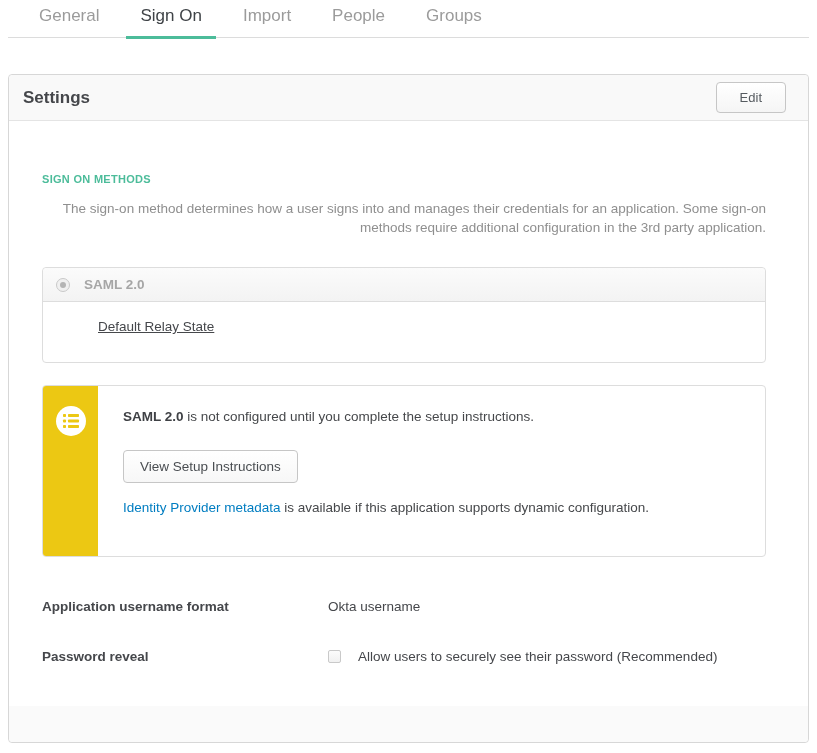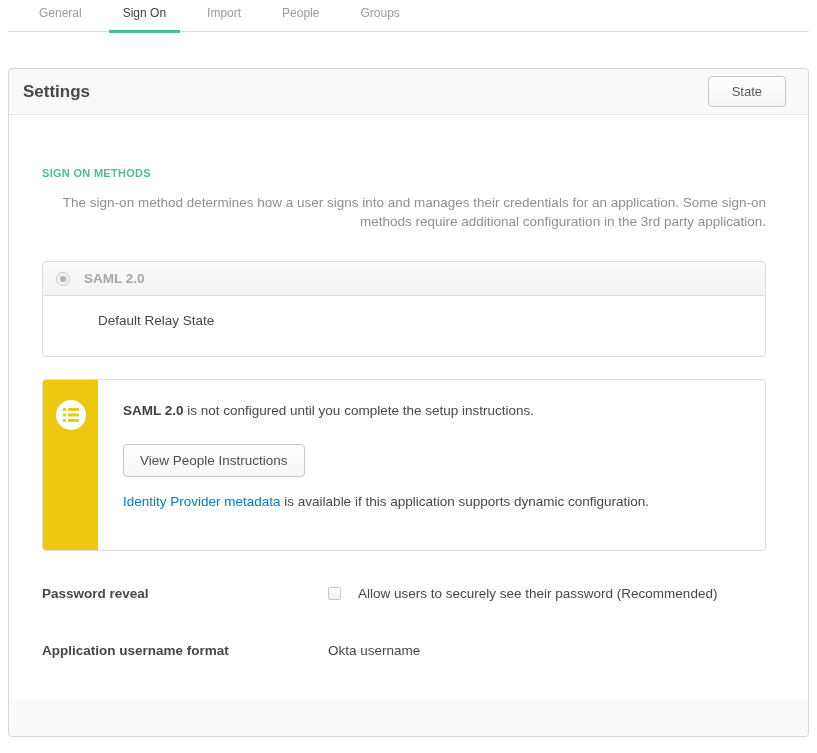--- a/index.html
+++ b/index.html
@@ -13,21 +13,21 @@
   }
 
   
   .tabbar {
     margin: 0 8px;
     padding: 6px 0 0 17px;
     display: flex;
     border-bottom: 1px solid #dcdcdc;
   }
   .tab {
-    font-size: 12px;
+    font-size: 17px;
     color: #9b9b9b;
     padding: 0 14px 10px;
     margin-right: 13px;
     margin-bottom: -2px;
     border-bottom: 3px solid transparent;
     cursor: pointer;
     background: none;
   }
   .tab.active {
     color: #3f4347;
@@ -109,21 +109,21 @@
     display: inline-block;
   }
   .radio::after {
     content: "";
     position: absolute;
     left: 3px; top: 3px; right: 3px; bottom: 3px;
     border-radius: 50%;
     background: #b4b4b4;
   }
   .method-label { font-weight: bold; color: #a6a6a6; }
-  .method-body { height: 60px; }
+  .method-body { height: 60px; text-decoration: underline; }
   .method-body .body-label { padding: 17px 0 0 55px; color: #45474b; }
 
   
   .callout {
     margin-top: 22px;
     height: 172px;
     display: flex;
     border: 1px solid #ddd;
     border-radius: 4px;
     overflow: hidden;
@@ -185,21 +185,21 @@
   <div class="tab active">Sign On</div>
   <div class="tab">Import</div>
   <div class="tab">People</div>
   <div class="tab">Groups</div>
 </nav>
 
 <section class="panel">
 
   <header class="panel-header">
     <h1 class="panel-title">Settings</h1>
-    <button class="edit-btn">State</button>
+    <button class="edit-btn">Edit</button>
   </header>
 
   <div class="content">
 
     <h2 class="section-heading">SIGN ON METHODS</h2>
 
     <p class="desc">The sign-on method determines how a user signs into and manages their credentials for an application. Some sign-on methods require additional configuration in the 3rd party application.</p>
 
     <div class="method-box">
       <div class="method-header">
@@ -220,36 +220,36 @@
           <rect x="7" y="13.5" width="3" height="3" rx="0.8" fill="#ecc813"></rect>
           <rect x="12" y="13.5" width="11" height="3" rx="0.8" fill="#ecc813"></rect>
           <rect x="7" y="19" width="3" height="3" rx="0.8" fill="#ecc813"></rect>
           <rect x="12" y="19" width="11" height="3" rx="0.8" fill="#ecc813"></rect>
         </svg>
       </div>
       <div class="callout-body">
         <div class="callout-title">
           <b>SAML 2.0</b><span> is not configured until you complete the setup instructions.</span>
         </div>
-        <button class="setup-btn">View People Instructions</button>
+        <button class="setup-btn">View Setup Instructions</button>
         <div class="idp-line">
           <a class="link">Identity Provider metadata</a><span> is available if this application supports dynamic configuration.</span>
         </div>
       </div>
     </div>
 
+
+    <div class="detail-row">
+      <div class="detail-label">Application username format</div>
+      <div class="detail-value">Okta username</div>
+    </div>
 
     <div class="detail-row second">
       <div class="detail-label">Password reveal</div>
       <div class="detail-value">
         <span class="checkbox"></span><span>Allow users to securely see their password (Recommended)</span>
       </div>
     </div>
 
-    <div class="detail-row">
-      <div class="detail-label">Application username format</div>
-      <div class="detail-value">Okta username</div>
-    </div>
-
   </div>
 
   <footer class="panel-footer"></footer>
 </section>
 
 </body></html>

